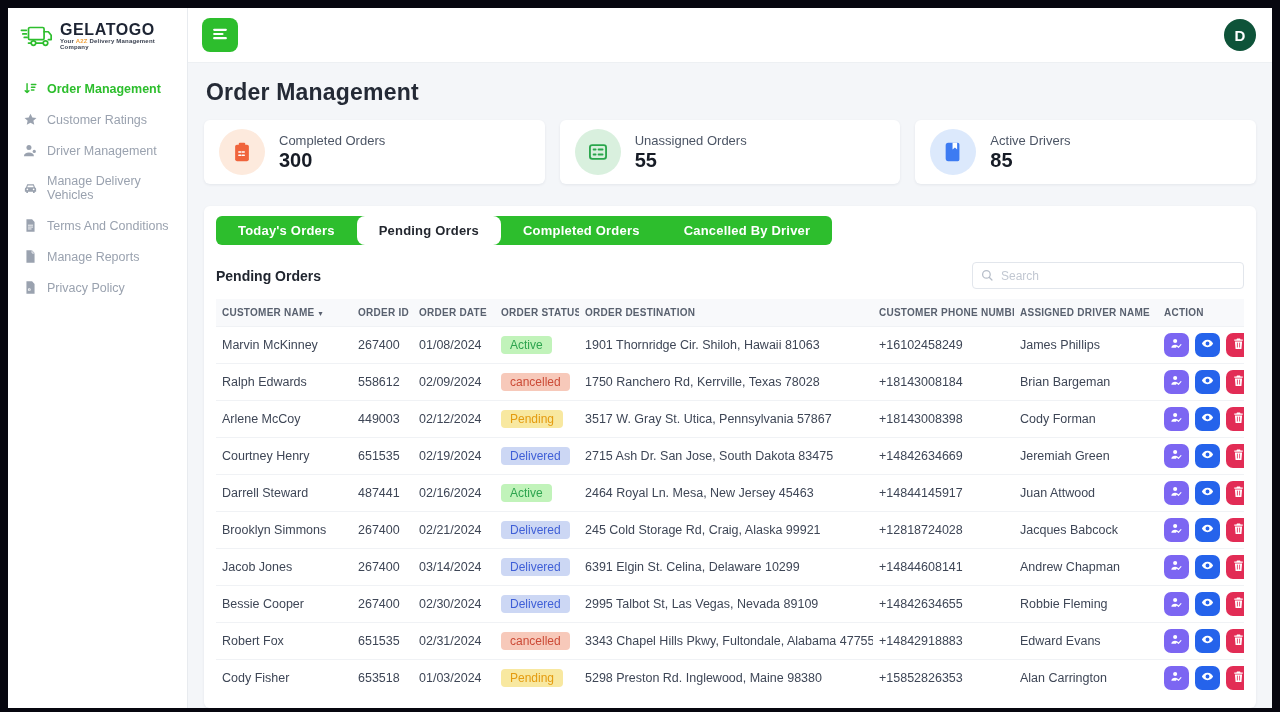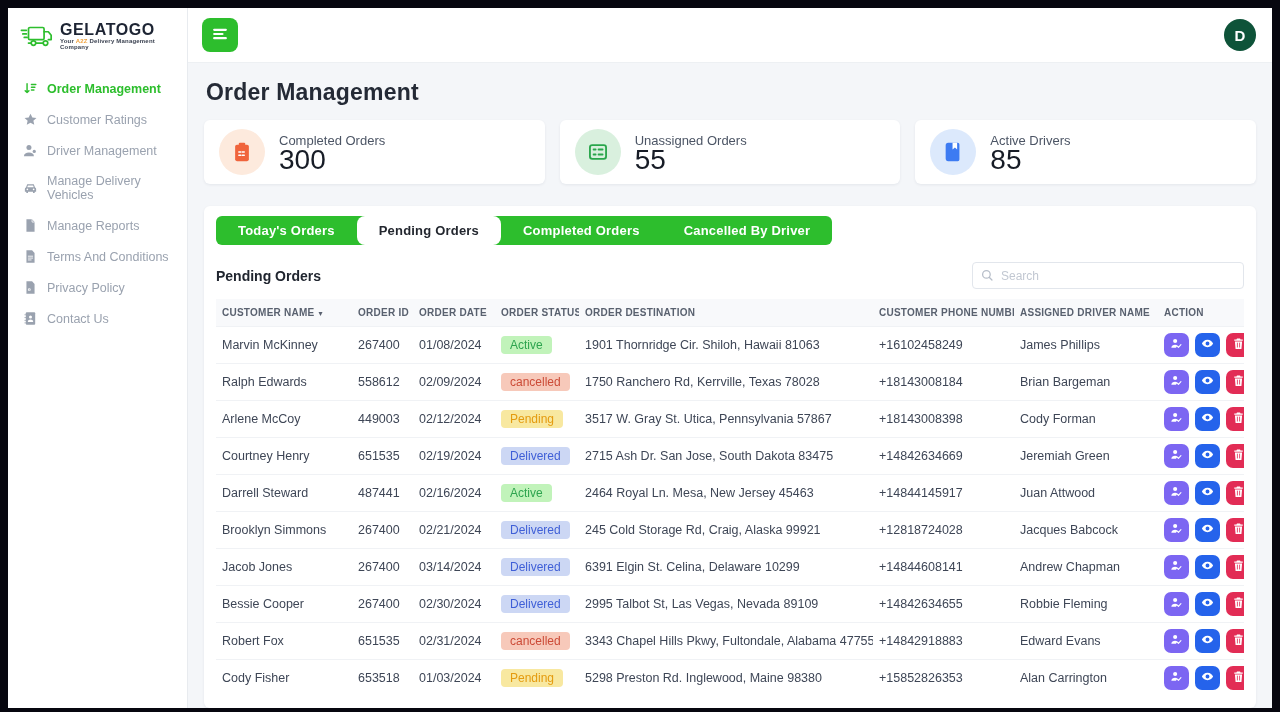--- a/index.html
+++ b/index.html
@@ -34,21 +34,21 @@
 
   .content { flex:1; background:#f4f6f9; padding:12px 16px 0 16px; overflow:hidden; }
   .page-title { font-size:23px; font-weight:700; color:#242a36; margin:4px 0 14px 2px; letter-spacing:.2px; }
 
   
   .stats { display:flex; gap:15px; margin-bottom:22px; }
   .stat-card { flex:1; background:#fff; border-radius:6px; box-shadow:0 1px 3px rgba(20,30,60,.07); padding:9px 15px; display:flex; align-items:center; gap:14px; height:64px; }
   .stat-ic { width:46px; height:46px; border-radius:50%; display:flex; align-items:center; justify-content:center; flex-shrink:0; }
   .stat-ic svg { width:22px; height:22px; }
   .stat-label { font-size:13px; color:#4c5565; }
-  .stat-value { font-size:28px; font-weight:400; color:#171c26; line-height:24px; }
+  .stat-value { font-size:20px; font-weight:700; color:#171c26; line-height:24px; }
 
   
   .panel { background:#fff; border-radius:6px; box-shadow:0 1px 3px rgba(20,30,60,.07); padding:10px 12px 12px 12px; }
   .tabs { display:inline-flex; background:var(--accent); border-radius:6px; }
   .tab { border:none; background:transparent; color:#fff; font-size:13px; font-weight:600; padding:7px 22px; border-radius:8px; cursor:pointer; font-family:inherit; letter-spacing:.2px; white-space:nowrap; }
   .tab.active { background:#fff; color:#23272f; font-weight:700; }
 
   .section-row { display:flex; align-items:center; justify-content:space-between; margin-top:17px; }
   .section-title { font-size:14px; font-weight:700; color:#20252f; }
   .search-box { position:relative; width:272px; }
@@ -122,54 +122,43 @@
             <svg viewBox="0 0 24 24" fill="currentColor">
               <path d="M4.7 10.5l1.6-4.2A2 2 0 0 1 8.2 5h7.6a2 2 0 0 1 1.9 1.3l1.6 4.2a2.3 2.3 0 0 1 1.7 2.2V17h-2.3v2H16v-2H8v2H5.3v-2H3v-4.3a2.3 2.3 0 0 1 1.7-2.2zm2.1-.5h10.4l-1.1-3H7.9zM7 14.7a1.35 1.35 0 1 0 0-2.7 1.35 1.35 0 0 0 0 2.7zm10 0a1.35 1.35 0 1 0 0-2.7 1.35 1.35 0 0 0 0 2.7z"></path>
             </svg>
           </span>
           <span>Manage Delivery Vehicles</span>
         </div>
         <div class="nav-item">
           <span class="nav-ic">
             <svg viewBox="0 0 24 24" fill="currentColor">
               <path d="M5.5 2h9l4 4.5V22h-13z"></path>
-              <path d="M14.5 2v4.5h4" fill="none" stroke="#fff" stroke-width="1.2"></path>
-            </svg>
-          </span>
-          <span>Manage Reports</span>
+              <path d="M8.5 11.5h7M8.5 14.5h7M8.5 17.5h4.5" stroke="#fff" stroke-width="1.4" stroke-linecap="round"></path>
+            </svg>
+          </span>
+          <span>Terms And Conditions</span>
         </div>
         <div class="nav-item">
           <span class="nav-ic">
             <svg viewBox="0 0 24 24" fill="currentColor">
               <path d="M5.5 2h9l4 4.5V22h-13z"></path>
-              <path d="M8.5 11.5h7M8.5 14.5h7M8.5 17.5h4.5" stroke="#fff" stroke-width="1.4" stroke-linecap="round"></path>
-            </svg>
-          </span>
-          <span>Terms And Conditions</span>
+              <path d="M14.5 2v4.5h4" fill="none" stroke="#fff" stroke-width="1.2"></path>
+            </svg>
+          </span>
+          <span>Manage Reports</span>
         </div>
         <div class="nav-item">
           <span class="nav-ic">
             <svg viewBox="0 0 24 24" fill="currentColor">
               <path d="M5.5 2h9l4 4.5V22h-13z"></path>
               <circle cx="10" cy="15.5" r="2.2" fill="#fff"></circle>
               <path d="M10 14v3" stroke="currentColor" stroke-width="1.2"></path>
             </svg>
           </span>
           <span>Privacy Policy</span>
-        </div>
-        <div class="nav-item">
-          <span class="nav-ic">
-            <svg viewBox="0 0 24 24" fill="currentColor">
-              <rect x="4.5" y="2" width="15" height="20" rx="1.5"></rect>
-              <path d="M2.5 6h2M2.5 10.5h2M2.5 15h2M2.5 19h2" stroke="currentColor" stroke-width="1.6"></path>
-              <circle cx="12" cy="9.5" r="2.4" fill="#fff"></circle>
-              <path d="M7.8 16.8c0-2.1 1.9-3.2 4.2-3.2s4.2 1.1 4.2 3.2v.7H7.8z" fill="#fff"></path>
-            </svg>
-          </span>
-          <span>Contact Us</span>
         </div>
       </nav>
   </aside>
 
   <div class="main-col">
     <header class="topbar">
       <button class="menu-btn">
         <span>
           <svg viewBox="0 0 24 24" fill="none" stroke="#fff" stroke-width="2.6" stroke-linecap="round">
               <path d="M5 7h14M5 12h10M5 17h14"></path>

